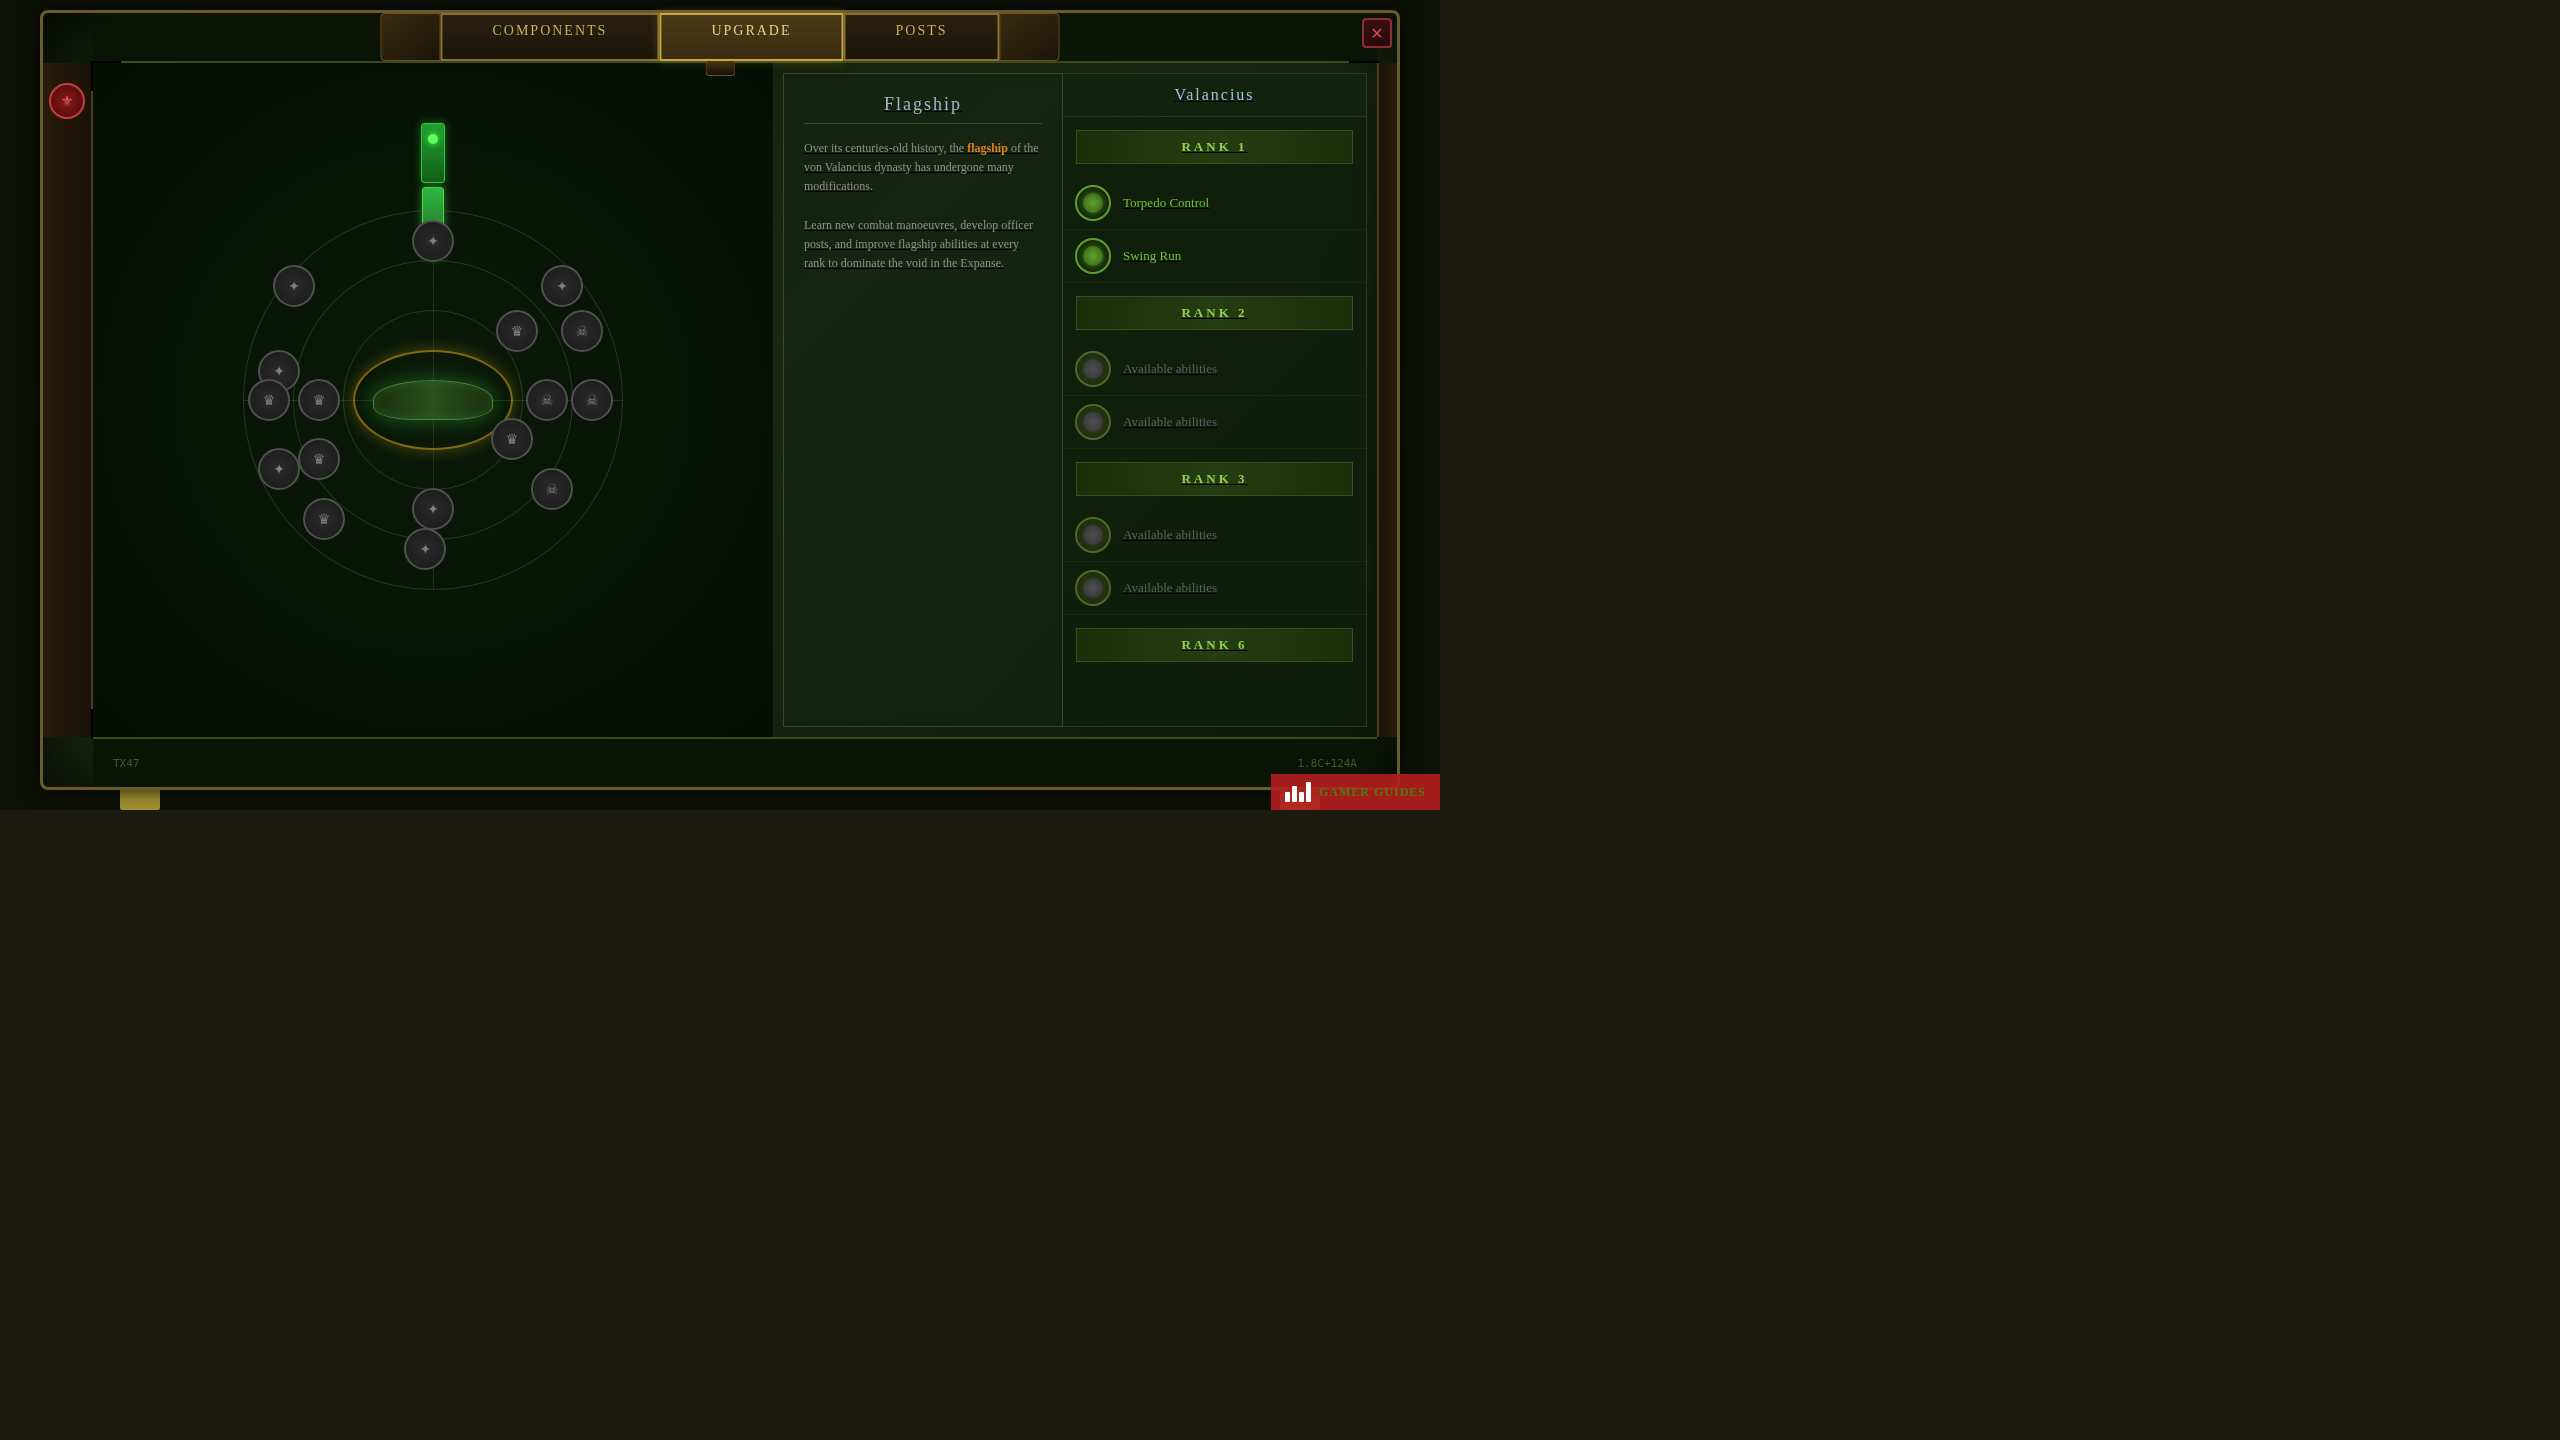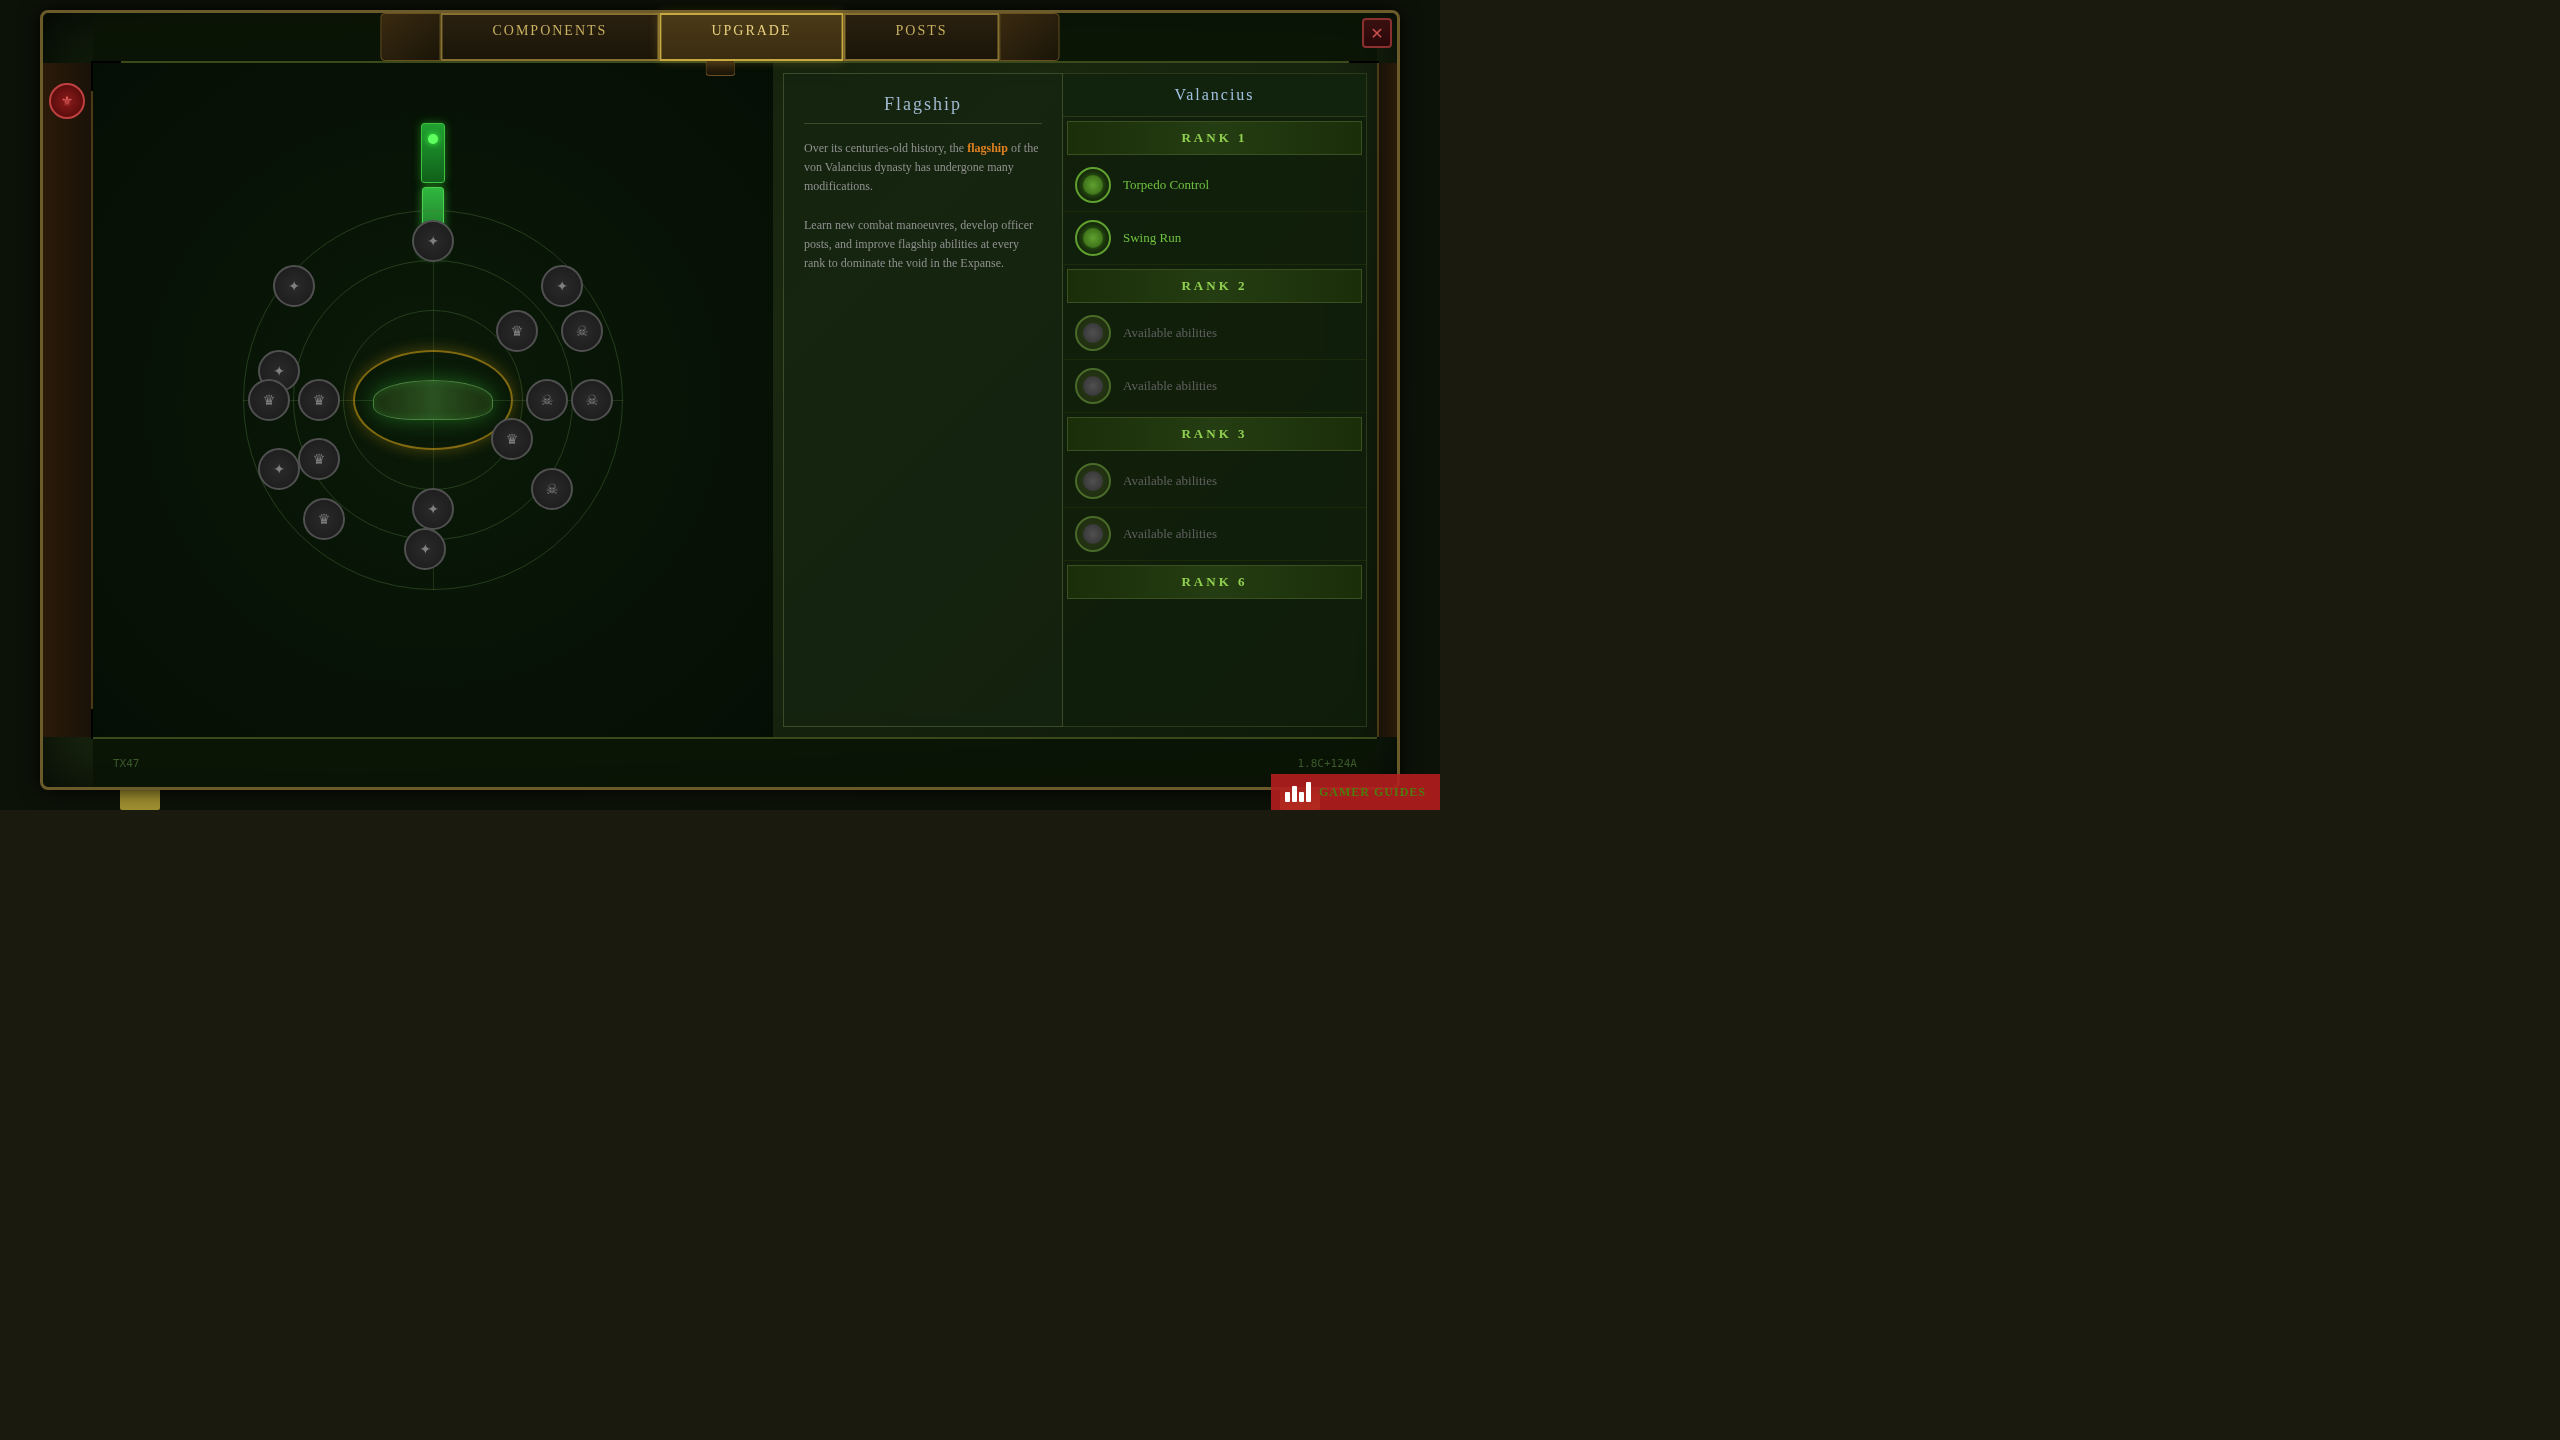--- a/index.html
+++ b/index.html
@@ -321,20 +321,21 @@
       font-size: 14px;
     }
 
     
     .info-panel {
       flex: 1;
       display: flex;
       flex-direction: column;
       padding: 10px;
       gap: 0;
+      text-decoration: underline;
     }
 
     .panel-row {
       display: flex;
       gap: 0;
       flex: 1;
     }
 
     
     .flagship-info {
@@ -382,21 +383,21 @@
       text-align: center;
       letter-spacing: 2px;
       padding: 12px;
       border-bottom: 1px solid #2a3a1a;
       background: rgba(20, 40, 15, 0.5);
     }
 
     .rank-header {
       background: linear-gradient(to right, #1a2e0a, #253d12, #1a2e0a);
       border: 1px solid #3a5020;
-      margin: 4px;
+      margin: 13px;
       padding: 8px 12px;
       text-align: center;
       color: #90d050;
       font-size: 13px;
       letter-spacing: 3px;
       font-weight: bold;
     }
 
     .upgrade-item {
       display: flex;

